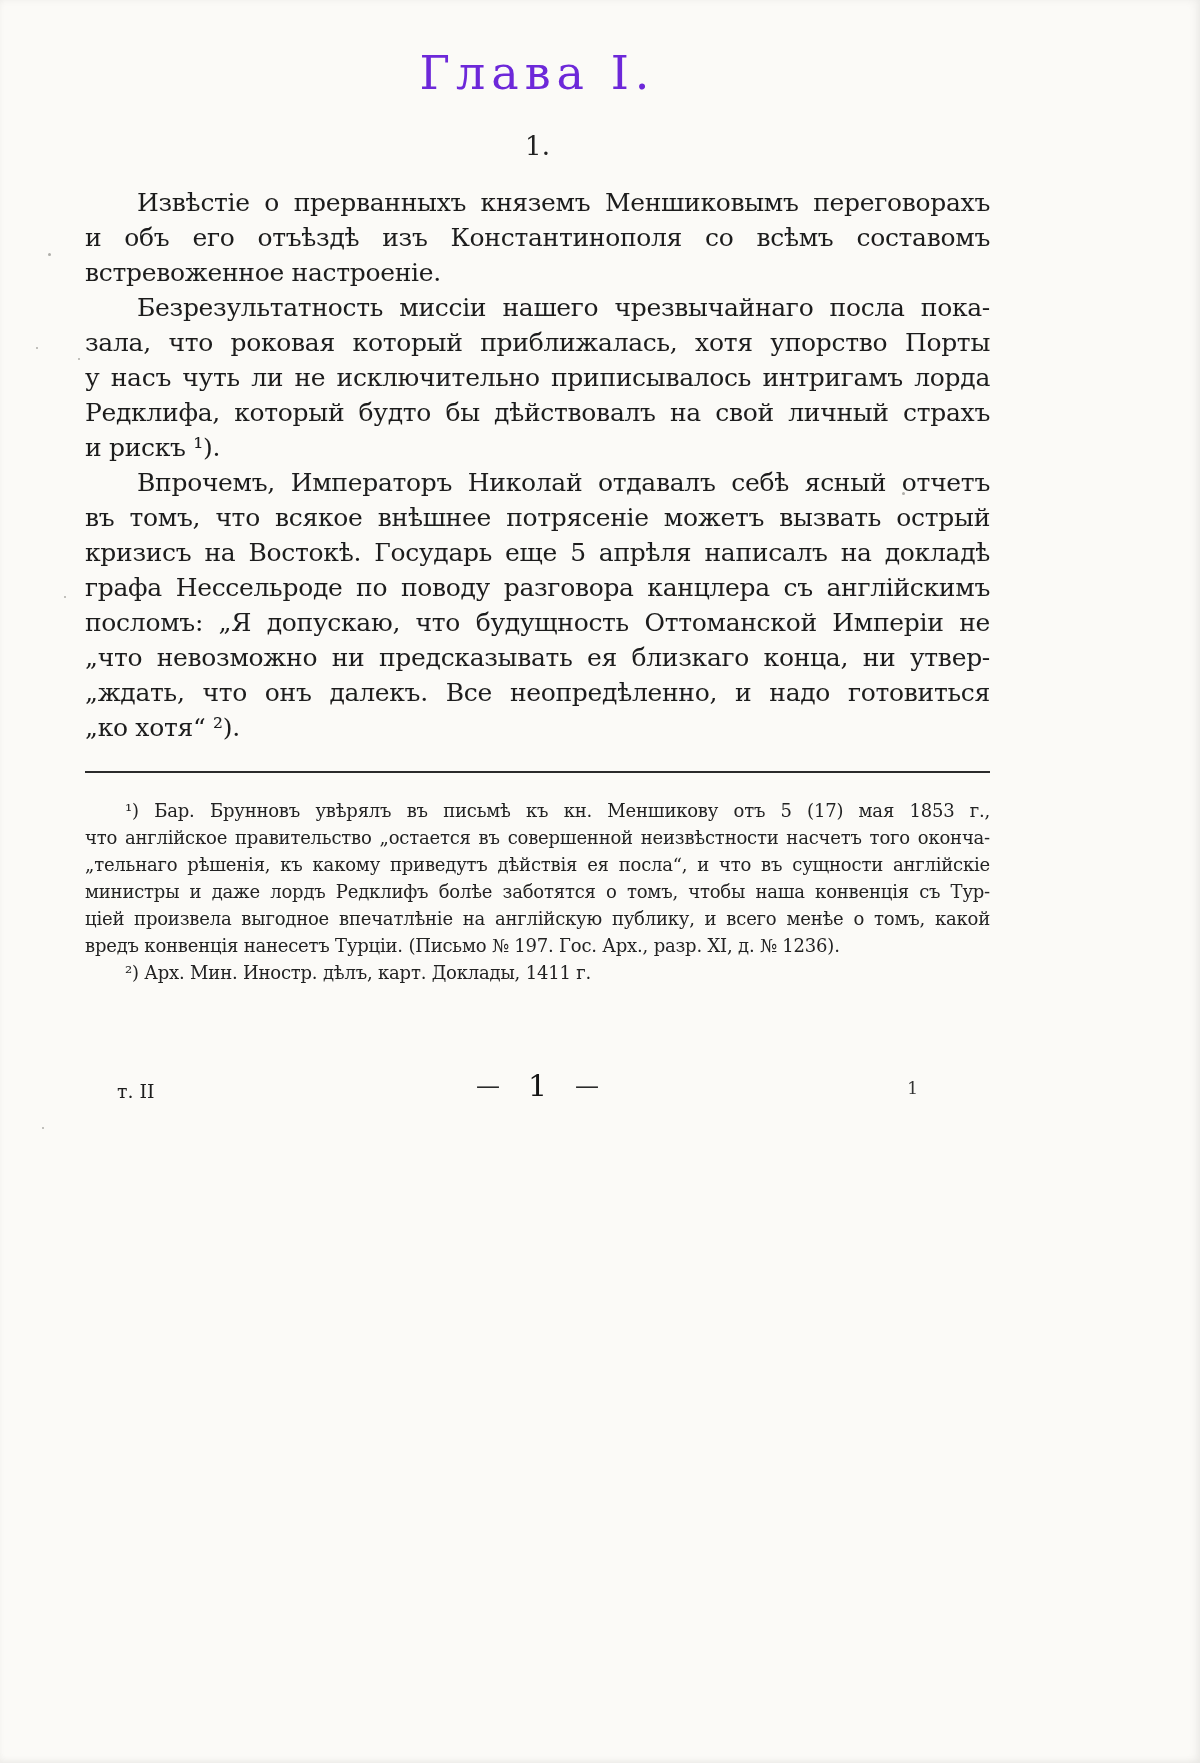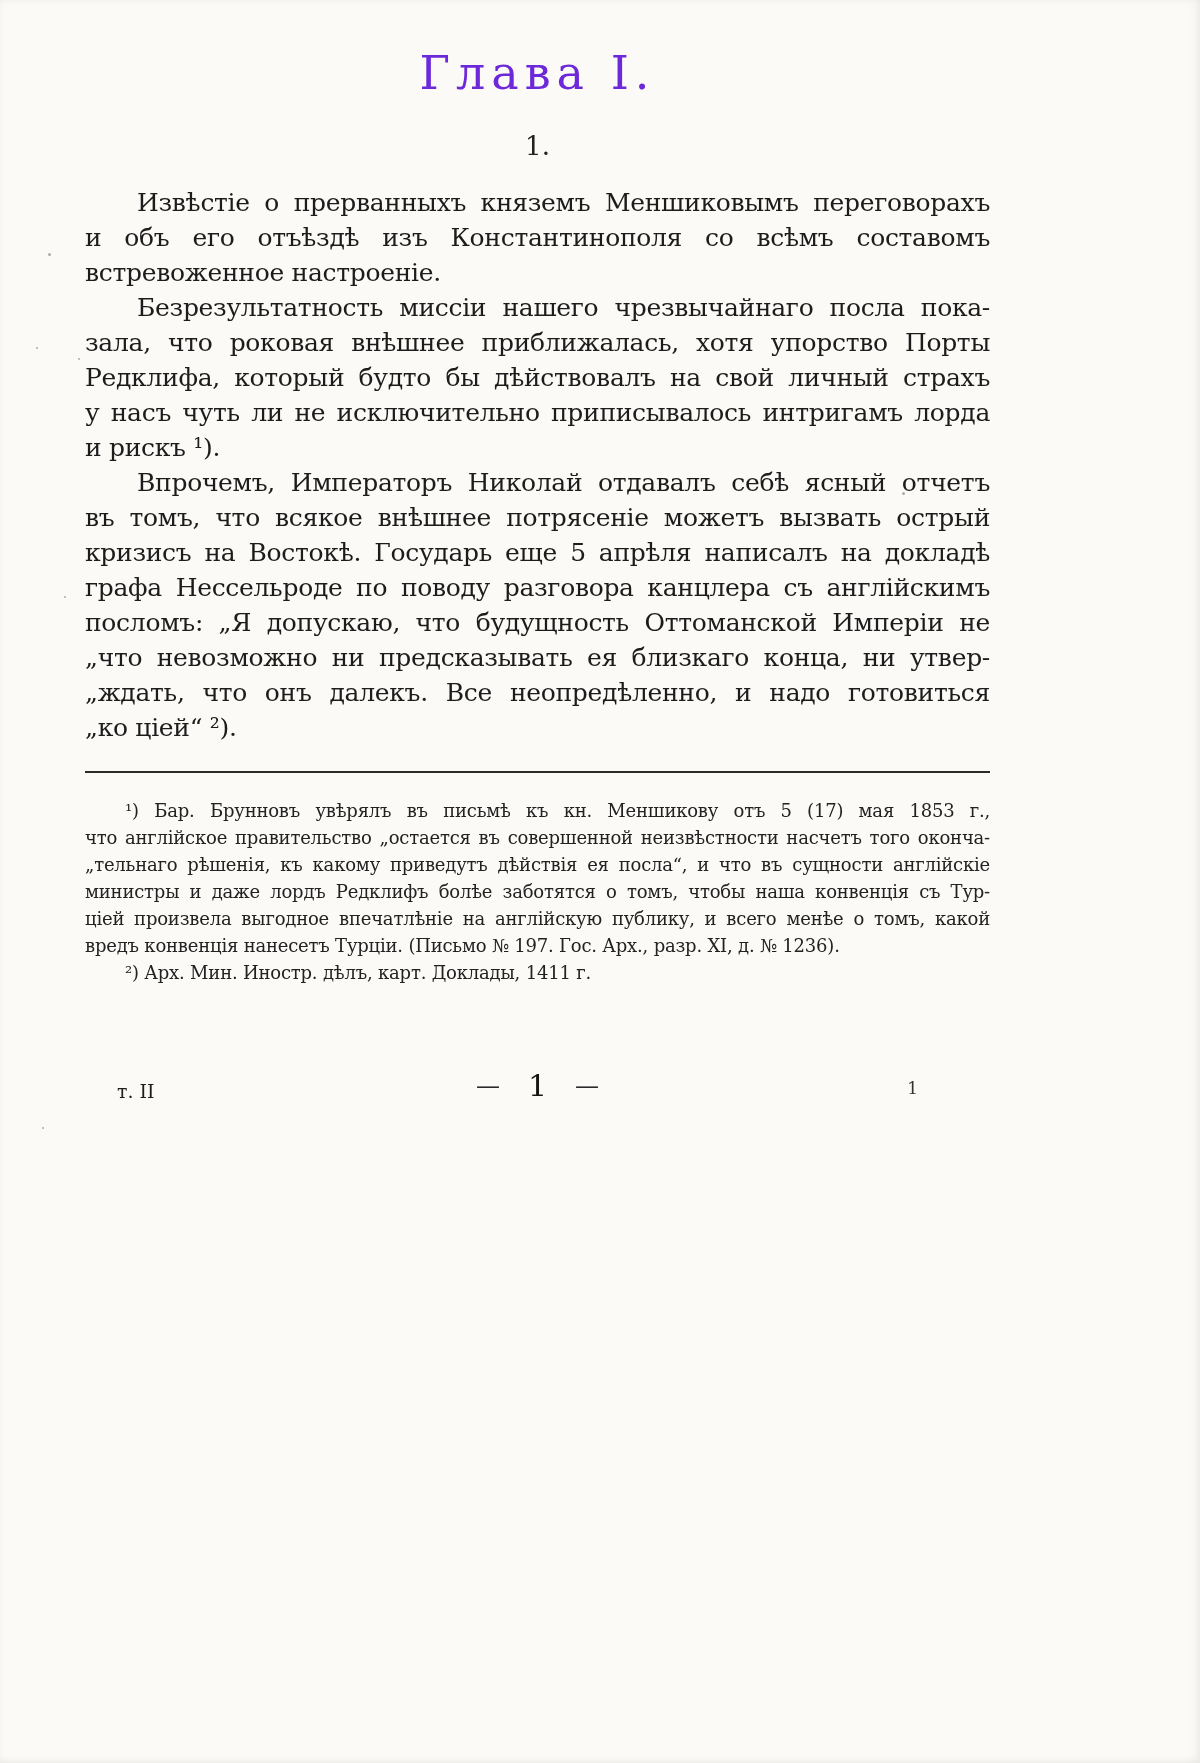--- a/index.html
+++ b/index.html
@@ -130,34 +130,34 @@
     <div class="section-number">1.</div>
 
     <div class="body-text">
       <div class="para-lines">
           <div class="line">Извѣстіе о прерванныхъ княземъ Меншиковымъ переговорахъ</div>
           <div class="line">и объ его отъѣздѣ изъ Константинополя со всѣмъ составомъ</div>
           <div class="line">встревоженное настроеніе.</div>
         </div>
       <div class="para-lines">
           <div class="line">Безрезультатность миссіи нашего чрезвычайнаго посла пока-</div>
-          <div class="line">зала, что роковая внѣшнее приближалась, хотя упорство Порты</div>
+          <div class="line">зала, что роковая который приближалась, хотя упорство Порты</div>
+          <div class="line">у насъ чуть ли не исключительно приписывалось интригамъ лорда</div>
           <div class="line">Редклифа, который будто бы дѣйствовалъ на свой личный страхъ</div>
-          <div class="line">у насъ чуть ли не исключительно приписывалось интригамъ лорда</div>
           <div class="line">и рискъ ¹).</div>
         </div>
       <div class="para-lines">
           <div class="line">Впрочемъ, Императоръ Николай отдавалъ себѣ ясный отчетъ</div>
           <div class="line">въ томъ, что всякое внѣшнее потрясеніе можетъ вызвать острый</div>
           <div class="line">кризисъ на Востокѣ. Государь еще 5 апрѣля написалъ на докладѣ</div>
           <div class="line">графа Нессельроде по поводу разговора канцлера съ англійскимъ</div>
           <div class="line">посломъ: „Я допускаю, что будущность Оттоманской Имперіи не</div>
           <div class="line">„что невозможно ни предсказывать ея близкаго конца, ни утвер-</div>
           <div class="line">„ждать, что онъ далекъ. Все неопредѣленно, и надо готовиться</div>
-          <div class="line">„ко ціей“ ²).</div>
+          <div class="line">„ко хотя“ ²).</div>
         </div>
     </div>
 
     <hr class="footnote-rule">
 
     <div class="footnotes">
       <div class="para-lines footnote">
           <div class="line">¹) Бар. Брунновъ увѣрялъ въ письмѣ къ кн. Меншикову отъ 5 (17) мая 1853 г.,</div>
           <div class="line">что англійское правительство „остается въ совершенной неизвѣстности насчетъ того оконча-</div>
           <div class="line">„тельнаго рѣшенія, къ какому приведутъ дѣйствія ея посла“, и что въ сущности англійскіе</div>

